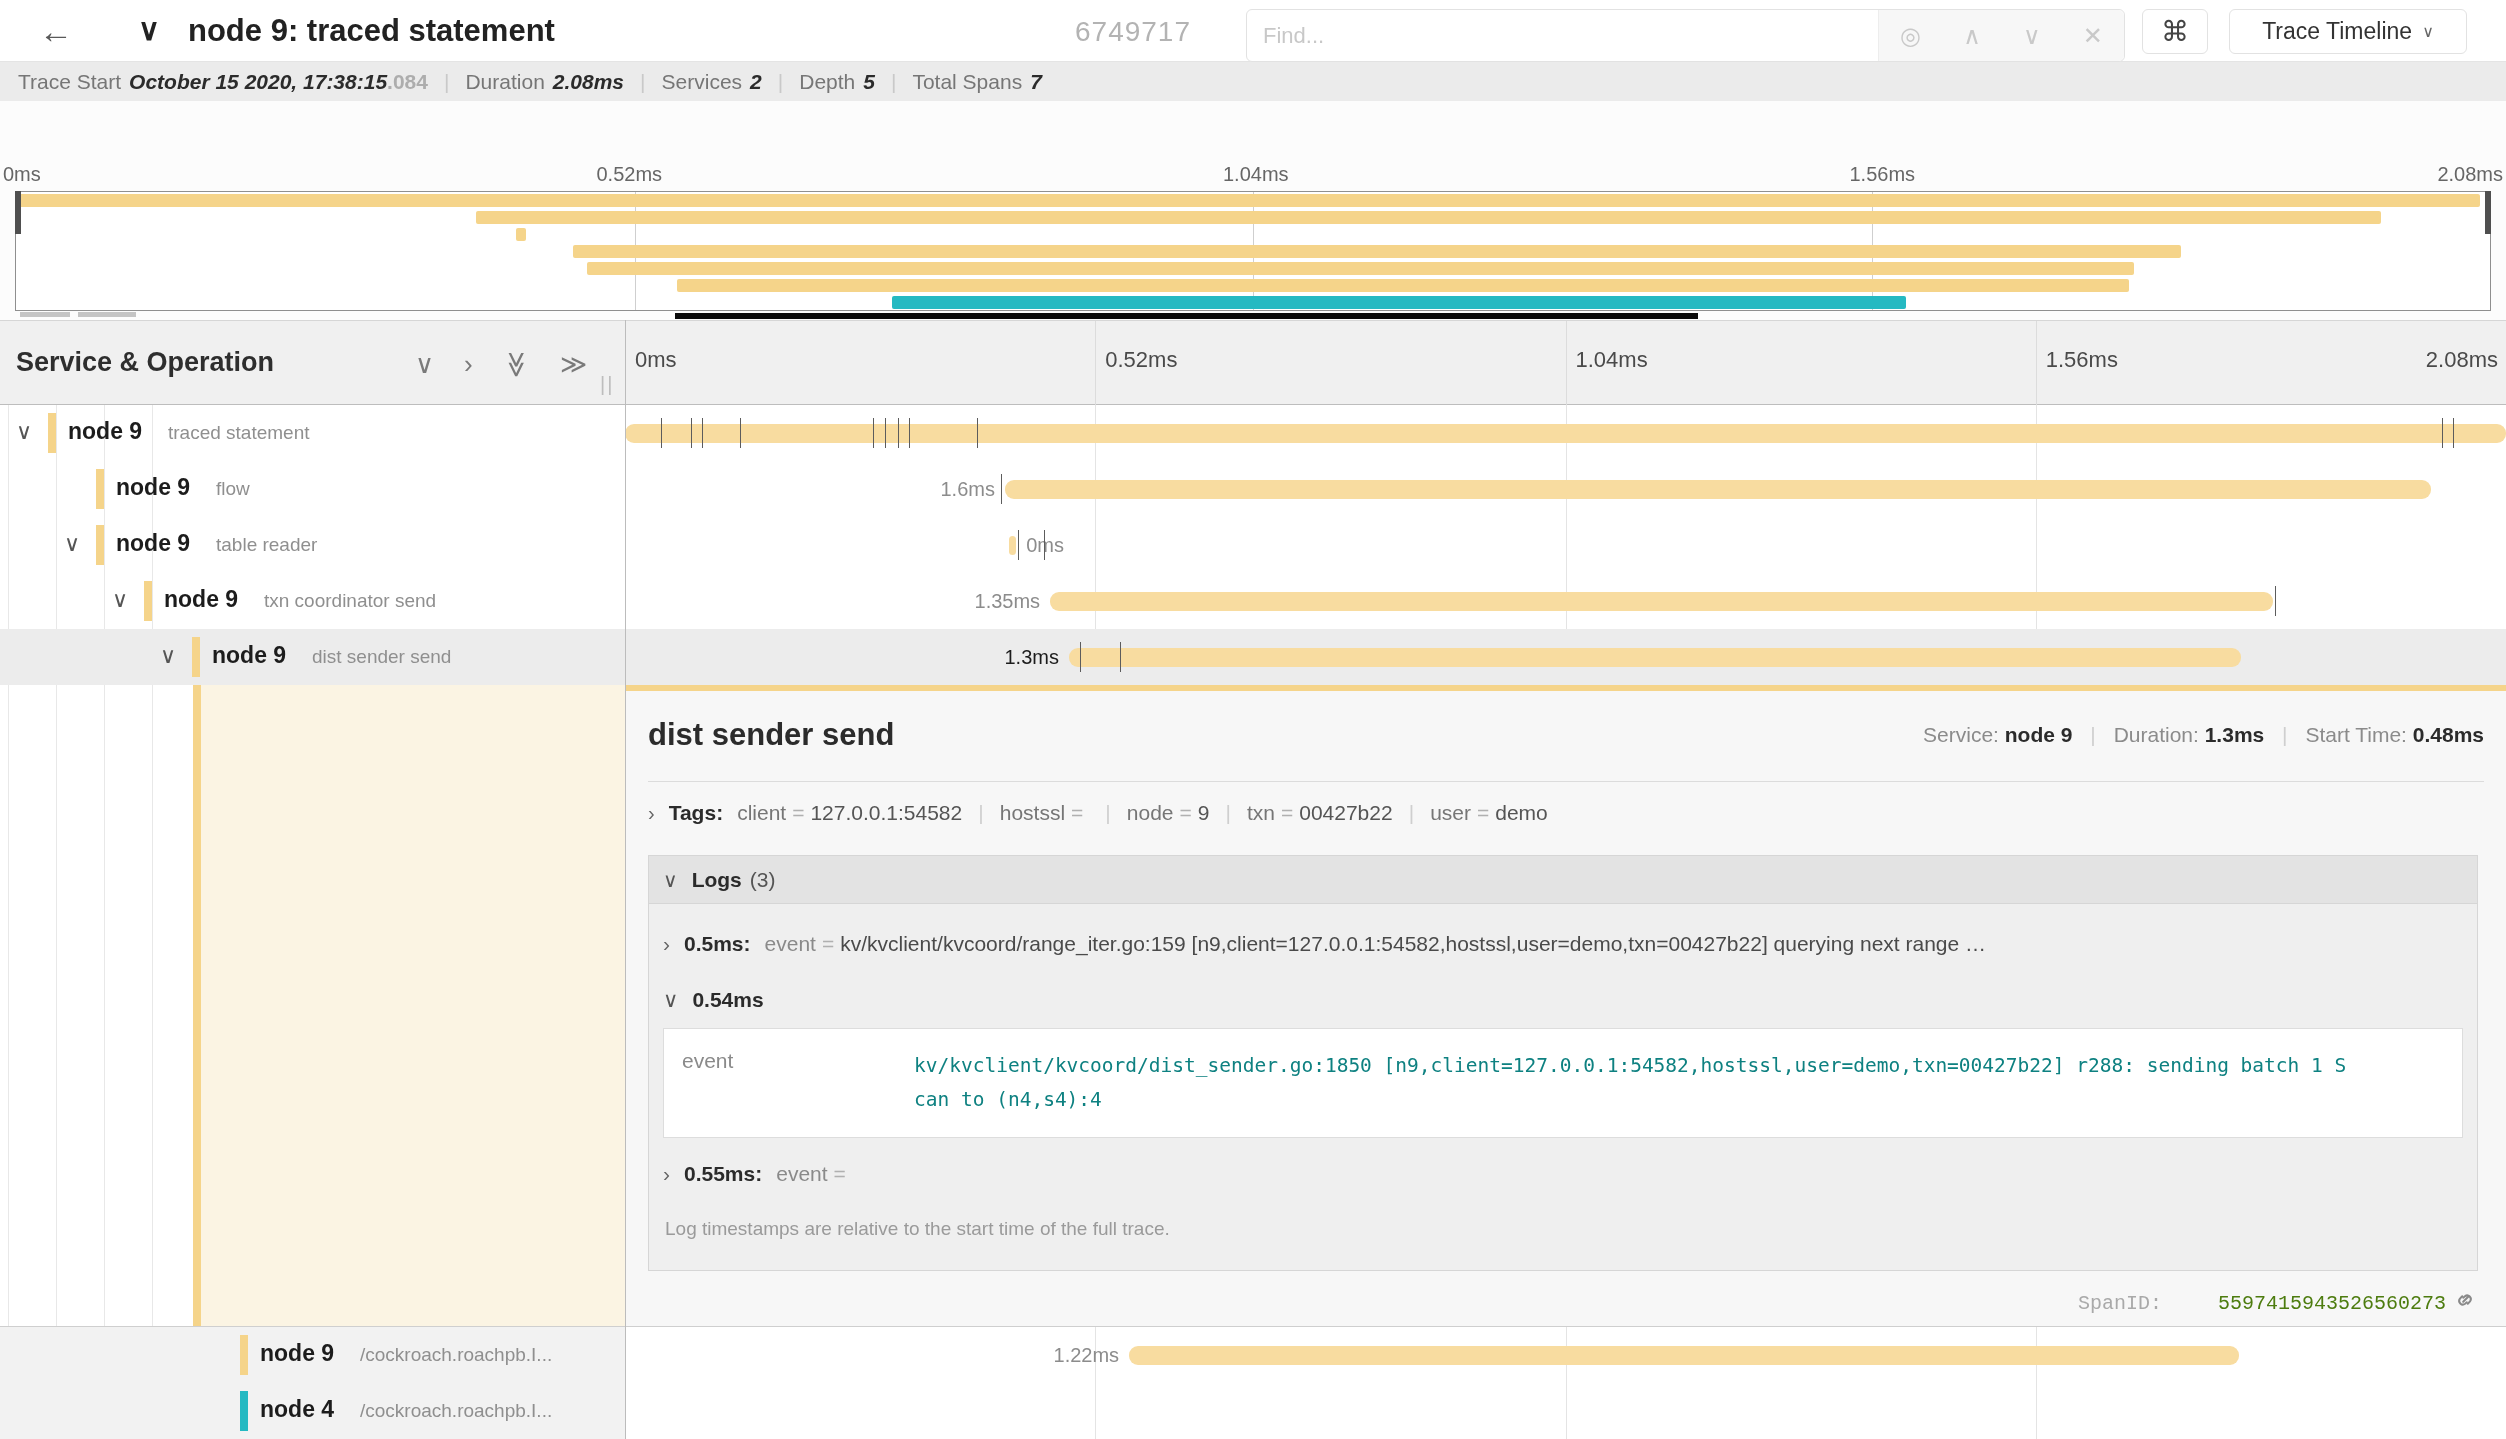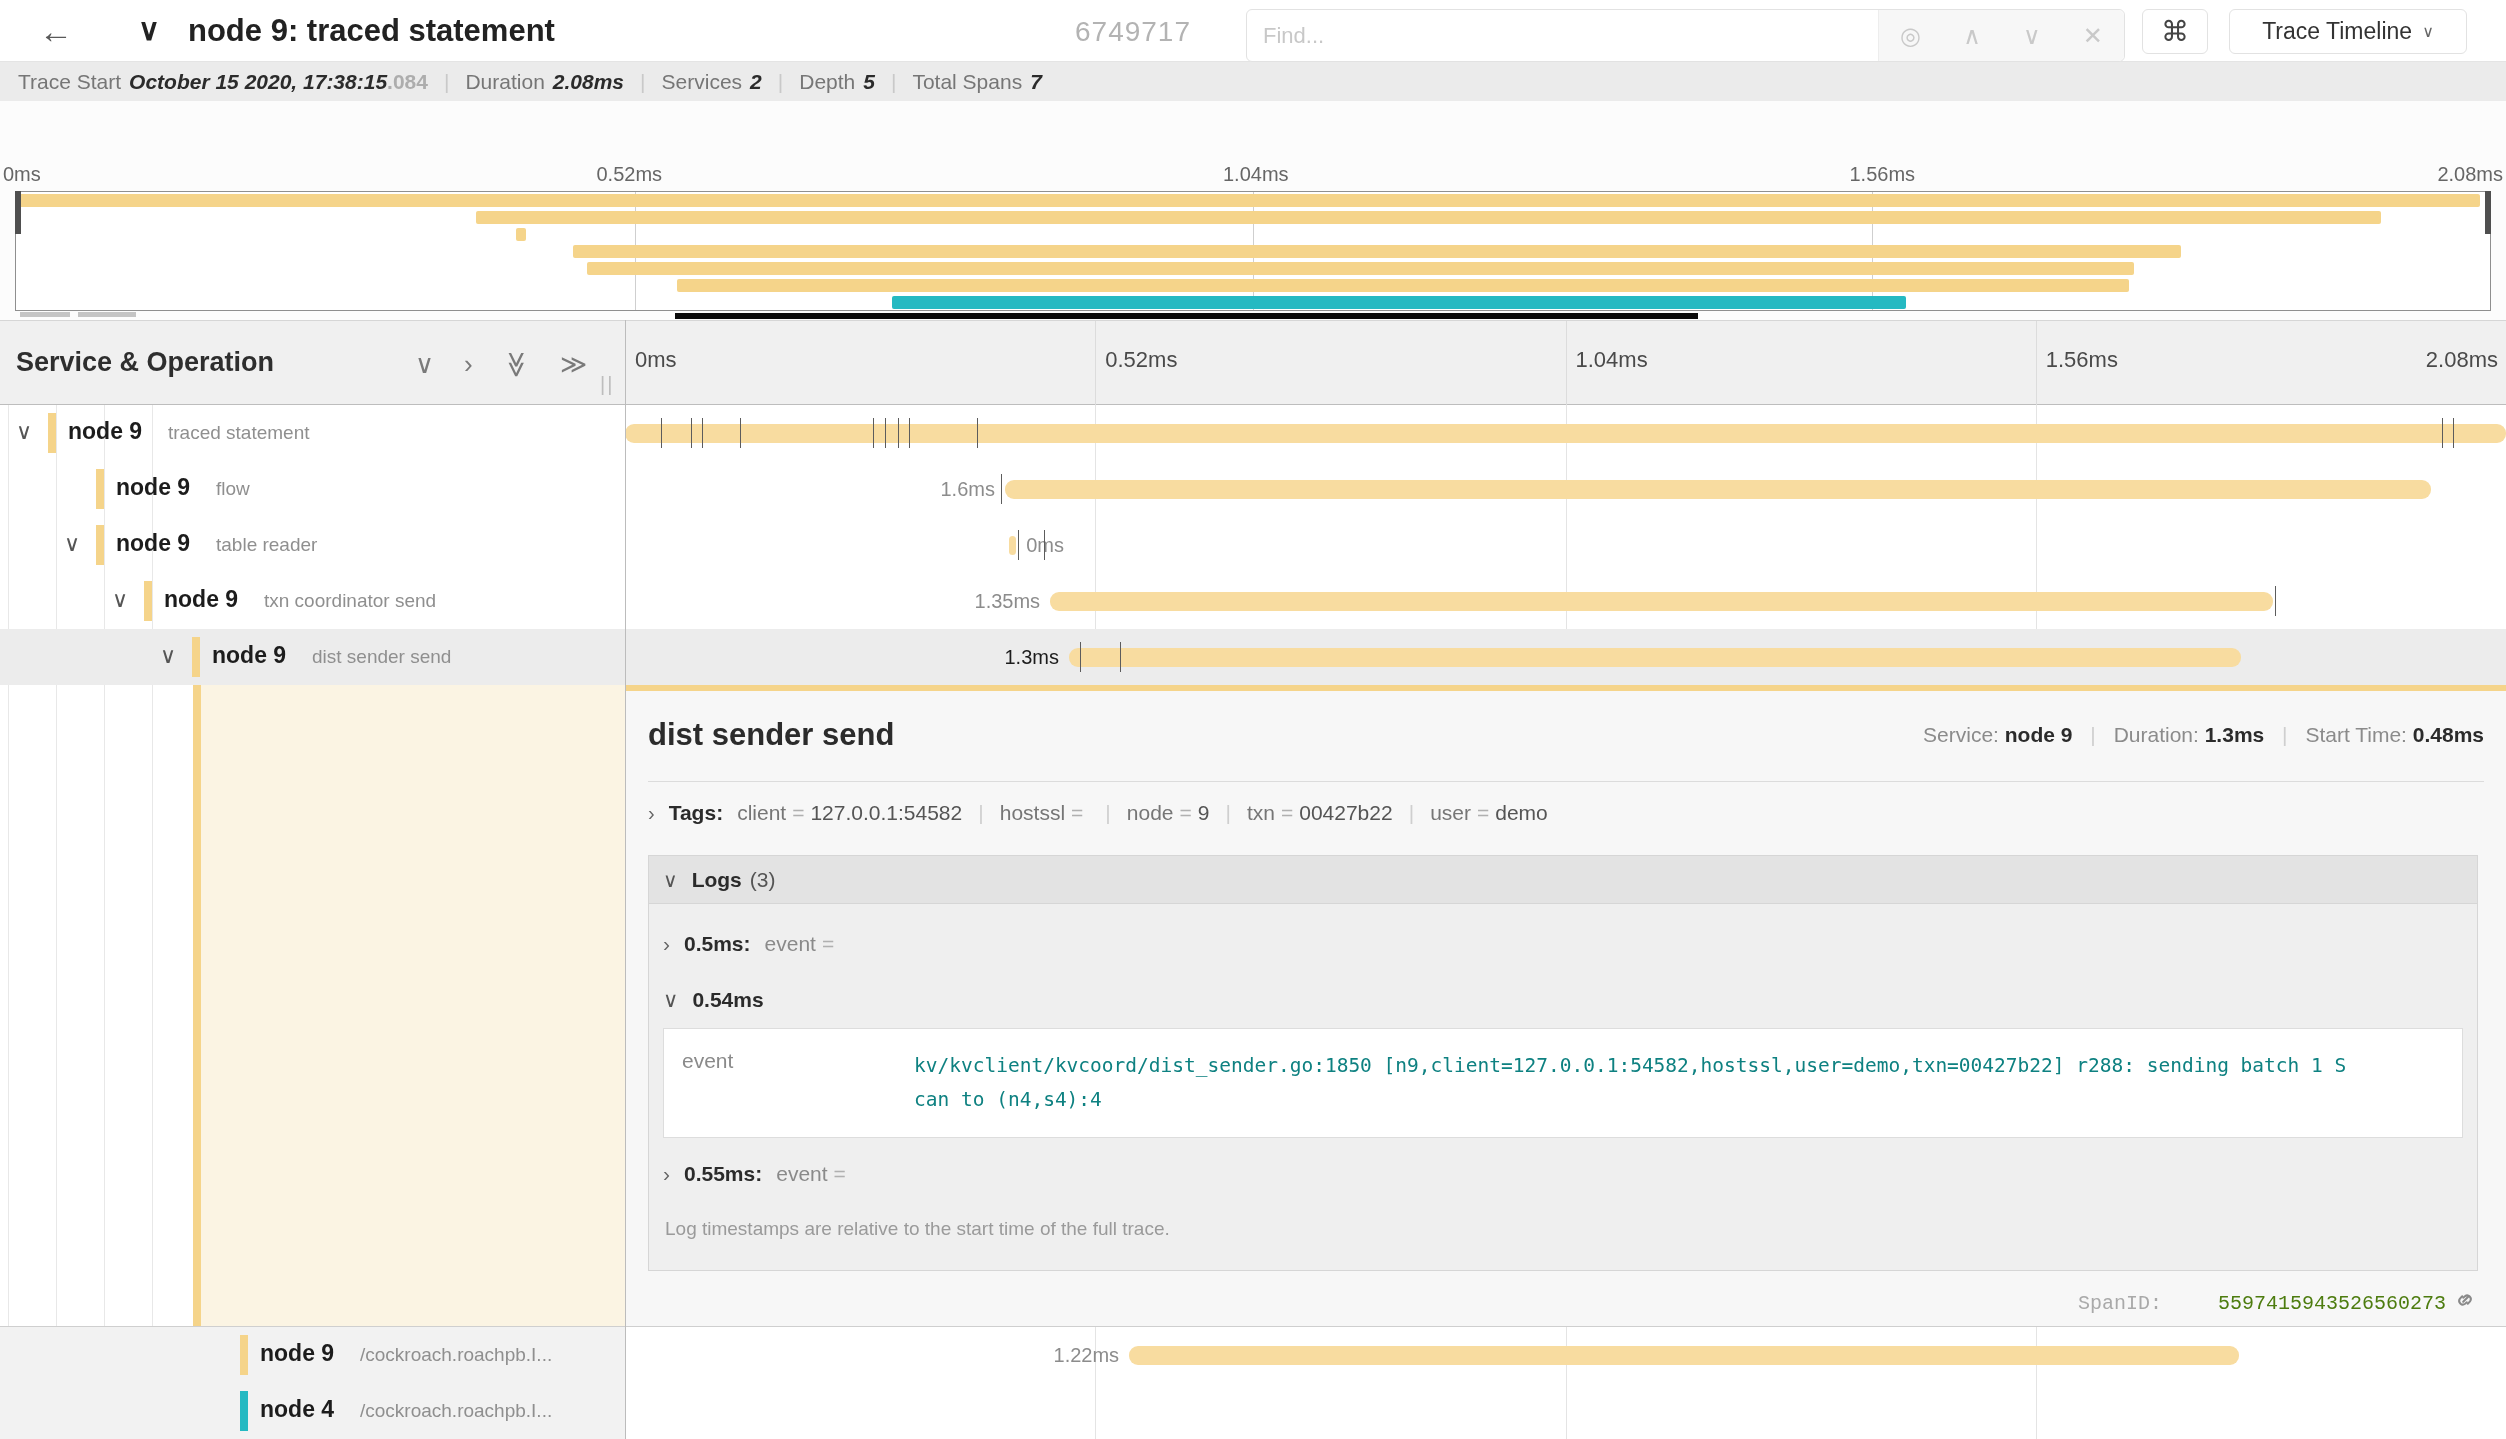--- a/index.html
+++ b/index.html
@@ -356,20 +356,21 @@
           <span class="chev">∨</span>
           <span class="llabel">Logs</span>
           <span class="lcount">(3)</span>
         </div>
         <div class="logs-body" id="logs-body">
             <div class="log-row">
               <span class="chev">›</span>
               <span class="ltime">0.5ms:</span>
               <span class="lkey">event</span>
               <span class="leq">=</span>
+              <span class="lval">kv/kvclient/kvcoord/range_iter.go:159 [n9,client=127.0.0.1:54582,hostssl,user=demo,txn=00427b22] querying next range …</span>
             </div>
             <div class="log-exp-head">
               <span class="chev">∨</span>
               <span class="ltime">0.54ms</span>
             </div>
             <div class="log-table">
               <div class="cell-k">event</div>
               <div class="cell-v" style="color: rgb(14, 129, 129);">kv/kvclient/kvcoord/dist_sender.go:1850 [n9,client=127.0.0.1:54582,hostssl,user=demo,txn=00427b22] r288: sending batch 1 Scan to (n4,s4):4</div>
             </div>
             <div class="log-row">

